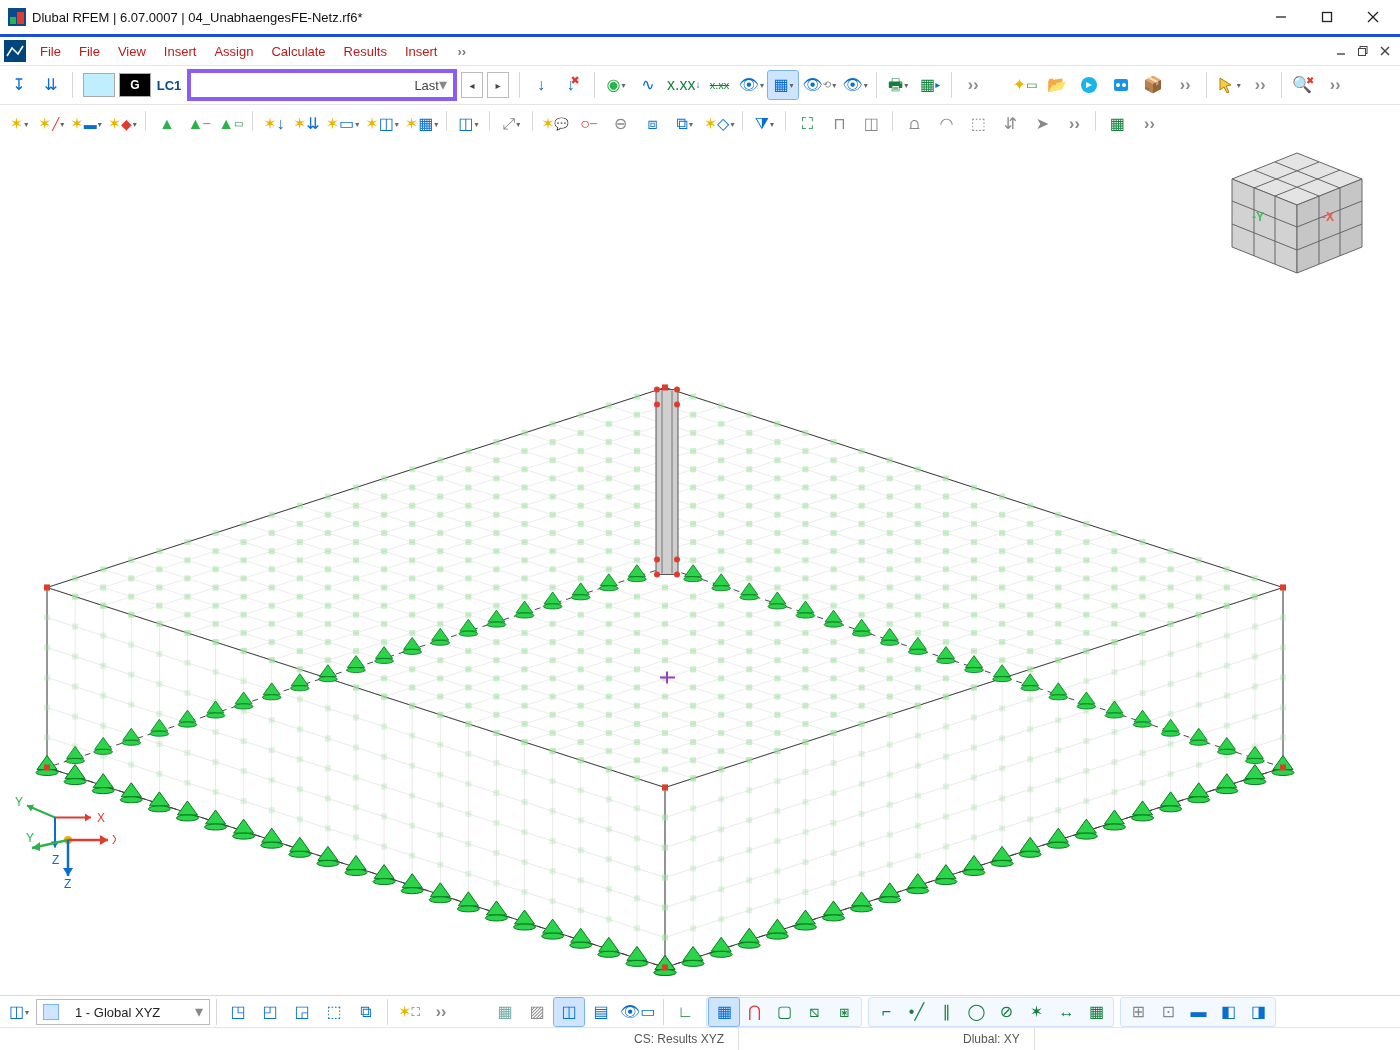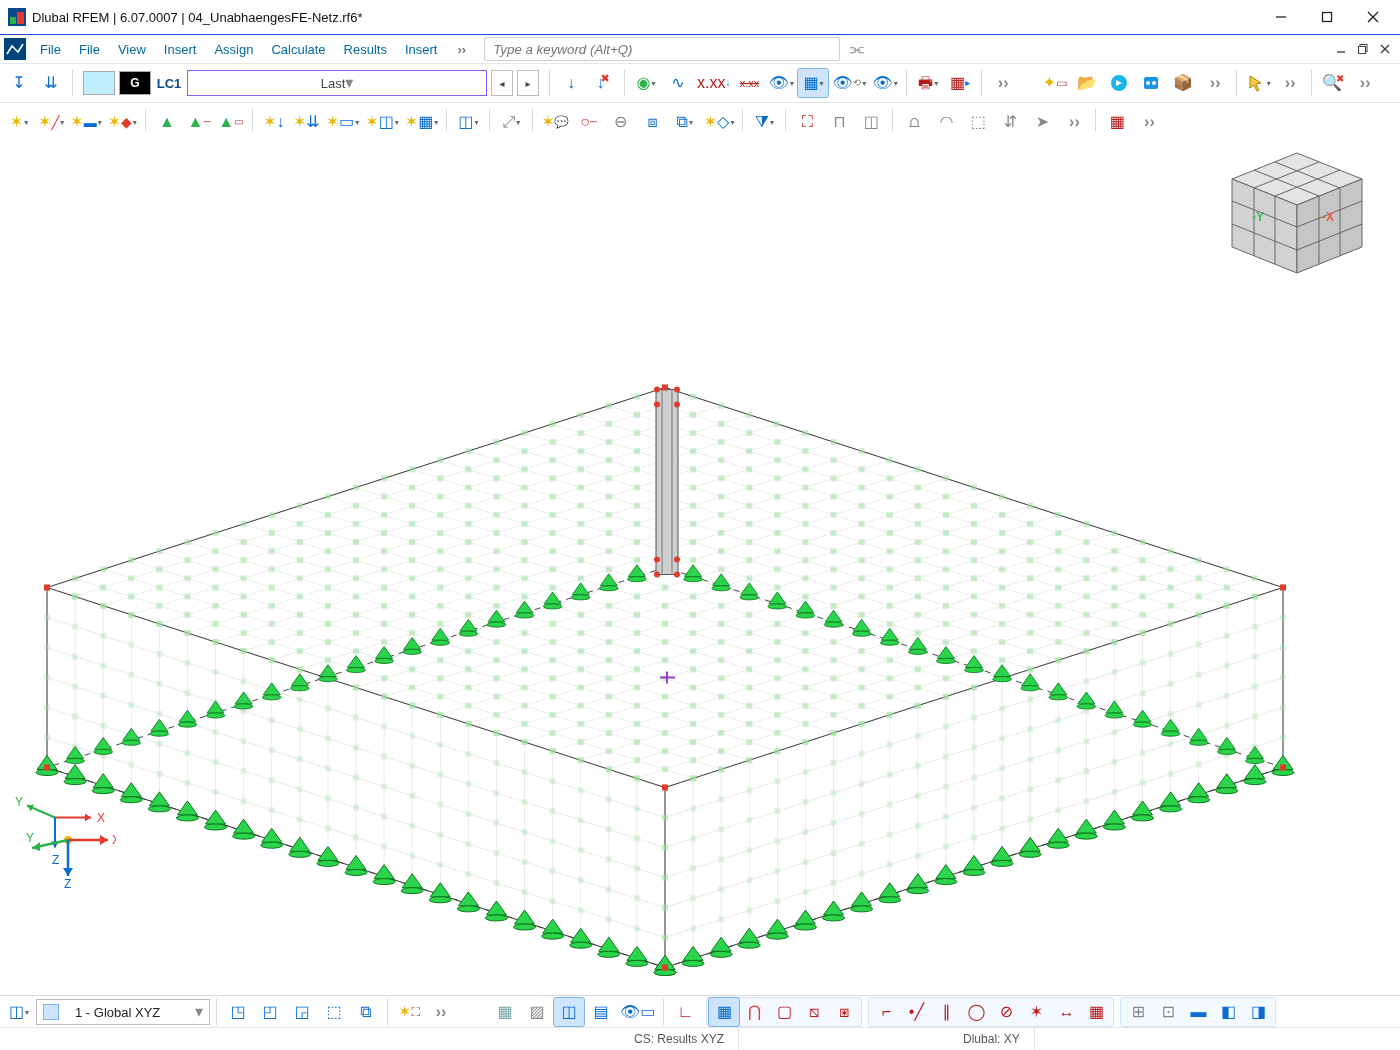--- a/index.html
+++ b/index.html
@@ -1,49 +1,49 @@
 <!DOCTYPE html>
 <html><head>
 <meta charset="utf-8">
 <style>
 html,body{margin:0;padding:0;width:1400px;height:1050px;font-family:"Segoe UI",Arial,sans-serif;font-size:13px;background:#fff;overflow:hidden;color:#222}
-.titlebar{height:34px;display:flex;align-items:center;padding:0 4px 0 8px;background:#fff;border-bottom:1px solid #1d4ed8}
+.titlebar{height:34px;display:flex;align-items:center;padding:0 4px 0 8px;background:#fff;border-bottom:3px solid #1d4ed8}
 .tb-icon{width:18px;height:18px;display:inline-flex;align-items:center;justify-content:center;margin-right:6px}
 .tb-title{flex:1;font-size:13px;color:#111}
 .win-btn{width:46px;height:32px;display:flex;align-items:center;justify-content:center;color:#222;cursor:default}
 .menubar{height:28px;display:flex;align-items:center;padding:0 4px;gap:2px;background:#fff;border-bottom:1px solid #e5e5e5}
 .menubar .logo{width:22px;height:22px;background:#00447c;display:flex;align-items:center;justify-content:center;margin-right:4px;color:#fff;font-size:10px;font-weight:bold}
-.menu-item{padding:4px 8px;color:#0369a1;cursor:default}
+.menu-item{padding:4px 8px;color:#b91c1c;cursor:default}
 .menu-chevron{padding:0 10px;color:#777;font-weight:bold}
 .search-wrap{flex:1;display:flex;align-items:center;margin-left:6px;max-width:380px}
 .search-in{flex:1;border:1px solid #d0d0d0;border-radius:2px;height:22px;padding:0 8px;background:#fff;color:#999;font-style:italic}
 .search-btn{margin-left:10px;color:#888;font-size:15px}
 .mdi-btns{margin-left:auto;display:flex;gap:0}
 .mdi-btns div{width:22px;height:18px;display:flex;align-items:center;justify-content:center;color:#555;cursor:default}
 .toolbar-row{height:34px;display:flex;align-items:center;padding:2px 4px;gap:2px;border-bottom:1px solid #e5e5e5;background:#fff}
 .vsep{width:1px;height:26px;background:#d8d8d8;margin:0 4px}
 .tbn{min-width:26px;height:28px;display:flex;align-items:center;justify-content:center;padding:0 2px;border-radius:2px;cursor:default;position:relative}
 .tbn.active{background:#cfe4ff;outline:1px solid #7bb3ef}
 .tbn .dd{font-size:8px;color:#666;margin-left:1px}
 .lc-group{display:flex;align-items:center;gap:4px;margin:0 4px}
 .color-chip{width:30px;height:22px;border:1px solid #aaa}
 .chip-a{background:#bfeeff}
 .chip-g{background:#000;color:#fff;display:flex;align-items:center;justify-content:center;font-weight:bold;font-size:12px}
 .lc-code{width:28px;text-align:center;font-weight:600;color:#0a4a8a}
-.lc-select{width:250px;height:24px;border:1px solid #8b5cf6;display:flex;align-items:center;padding:0 24px;justify-content:center;background:#fff;color:#444}
+.lc-select{width:250px;height:24px;border:4px solid #8b5cf6;display:flex;align-items:center;padding:0 6px;justify-content:flex-end;background:#fff;color:#444}
 .arrow-btn{width:20px;height:24px;border:1px solid #bcbcbc;display:flex;align-items:center;justify-content:center;background:#fff;font-size:10px;color:#444;cursor:default}
 .viewport{position:absolute;left:0;right:0;top:131px;bottom:52px;background:#fff}
 .statusbar{position:absolute;left:0;right:0;bottom:22px;height:32px;display:flex;align-items:center;padding:0 4px;border-top:1px solid #dcdcdc;background:#fff;gap:2px}
 .status-combo{height:24px;border:1px solid #bcbcbc;display:flex;align-items:center;gap:16px;padding:0 6px;background:#fff;min-width:160px}
 .status-combo .swatch{width:14px;height:14px;background:#cfe4ff;border:1px solid #7bb3ef}
 .statusline{position:absolute;left:0;right:0;bottom:0;height:22px;display:flex;align-items:center;font-size:12px;color:#555;border-top:1px solid #e5e5e5;background:#fff}
 .statusline .cell{padding:0 14px;border-right:1px solid #e0e0e0;height:22px;display:flex;align-items:center}
 
 .g{font-family:"Segoe UI Symbol","Segoe UI",Arial;font-size:16px;line-height:1}
-.blue{color:#0a6ed1}.green{color:#2bb24c}.red{color:#e23b2e}.yellow{color:#e9b500}.gray{color:#888}.dark{color:#b91c1c}
+.blue{color:#0a6ed1}.green{color:#2bb24c}.red{color:#e23b2e}.yellow{color:#e9b500}.gray{color:#888}.dark{color:#15803d}
 
 .navcube{position:absolute;right:28px;top:14px;width:150px;height:140px}
 
 .axis{position:absolute;left:26px;bottom:110px;width:90px;height:70px;pointer-events:none}
 svg text{font-family:Arial;font-size:12px}
 .sb-group{display:flex;align-items:center;height:28px;border:1px solid #cfe4ff;background:#f4f9ff;border-radius:3px;padding:0 2px;margin-left:4px}
 </style>
 </head>
 <body>
 
@@ -82,24 +82,20 @@
     </div>
   <div class="menu-item">File</div>
   <div class="menu-item">File</div>
   <div class="menu-item">View</div>
   <div class="menu-item">Insert</div>
   <div class="menu-item">Assign</div>
   <div class="menu-item">Calculate</div>
   <div class="menu-item">Results</div>
   <div class="menu-item">Insert</div>
   <div class="menu-chevron">››</div>
-  <div class="search-wrap">
-    <input class="search-in" placeholder="Type a keyword (Alt+Q)" style="">
-    <span class="search-btn g">⫘</span>
-  </div>
   <div class="mdi-btns">
     <div>
         <svg width="10" height="10">
           <line x1="1" y1="8" x2="9" y2="8" stroke="#444" stroke-width="1.4"></line>
         </svg>
       </div>
     <div>
         <svg width="10" height="10">
           <rect x="2" y="0.5" width="7" height="7" fill="none" stroke="#444"></rect>
           <rect x="0.5" y="2.5" width="7" height="7" fill="#fff" stroke="#444"></rect>

